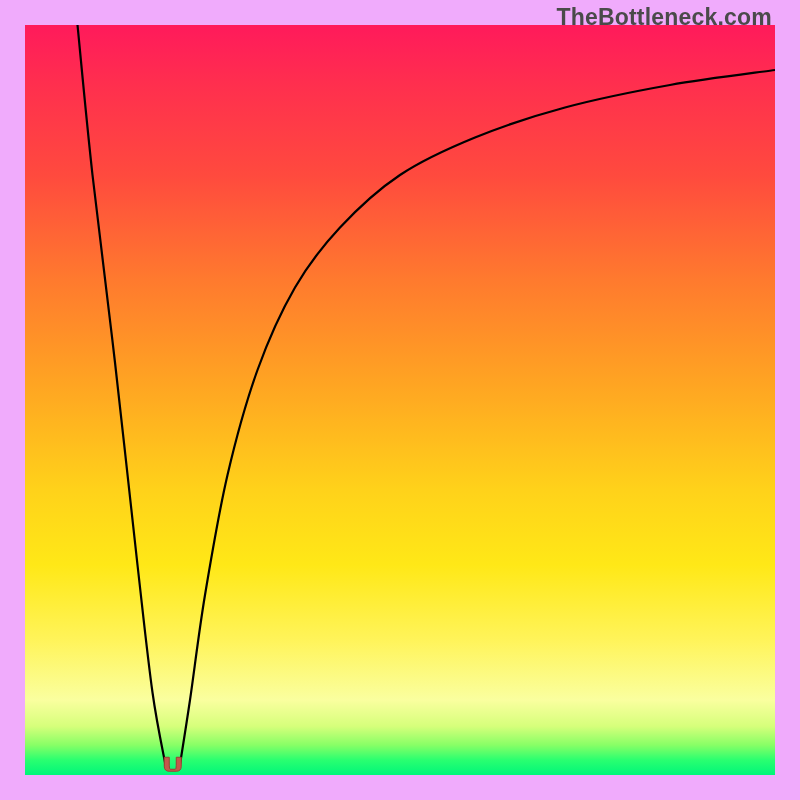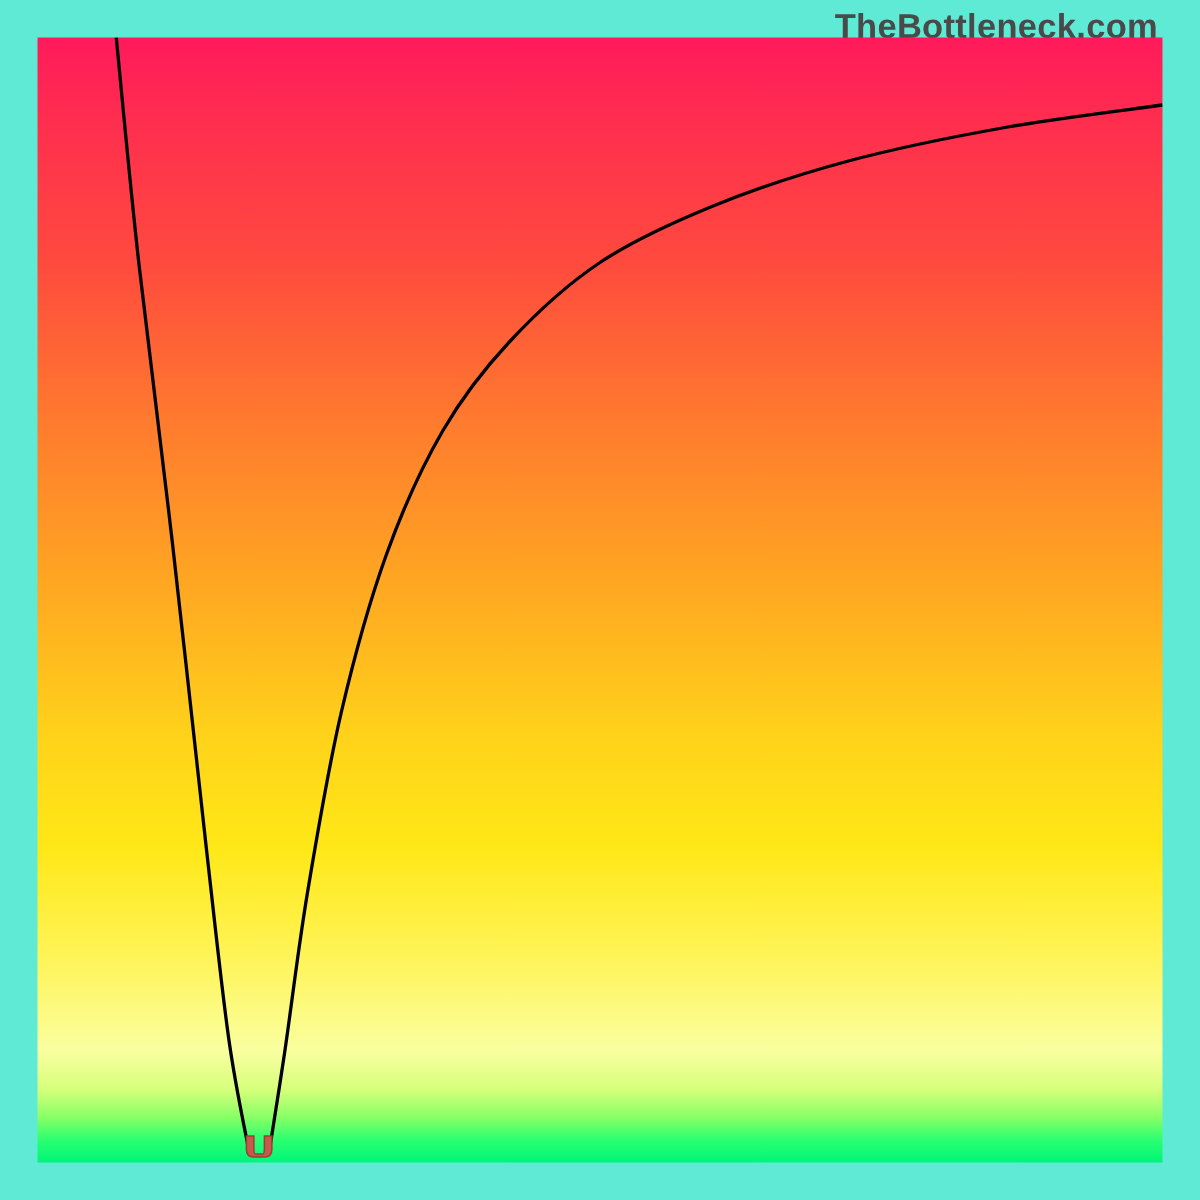--- a/index.html
+++ b/index.html
@@ -7,21 +7,21 @@
     padding: 0;
     width: 800px;
     height: 800px;
     background: #000;
     overflow: hidden;
   }
   .chart-outer {
     position: relative;
     width: 800px;
     height: 800px;
-    background: #5eead4;
+    background: #f0abfc;
   }
   .plot-area {
     position: absolute;
     left: 25px;
     top: 25px;
     width: 750px;
     height: 750px;
   }
   .gradient-bg {
     position: absolute;

